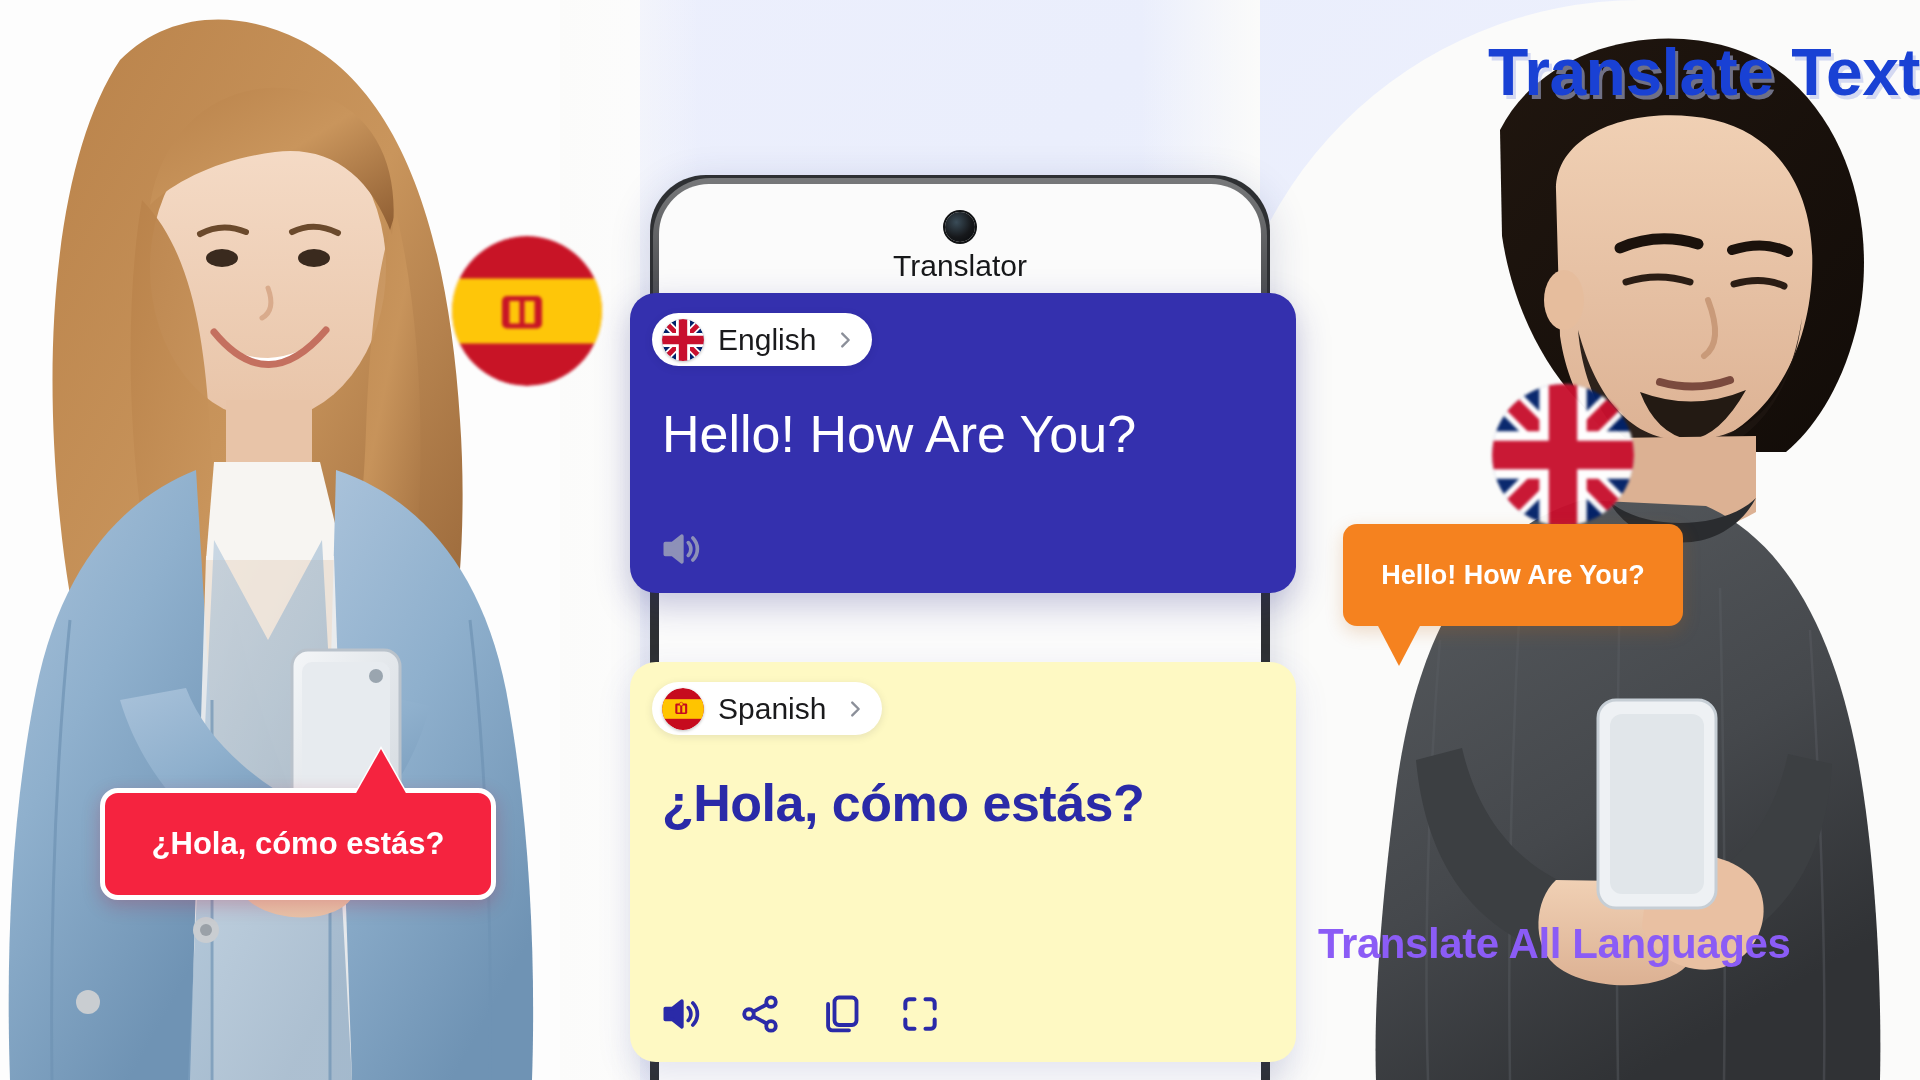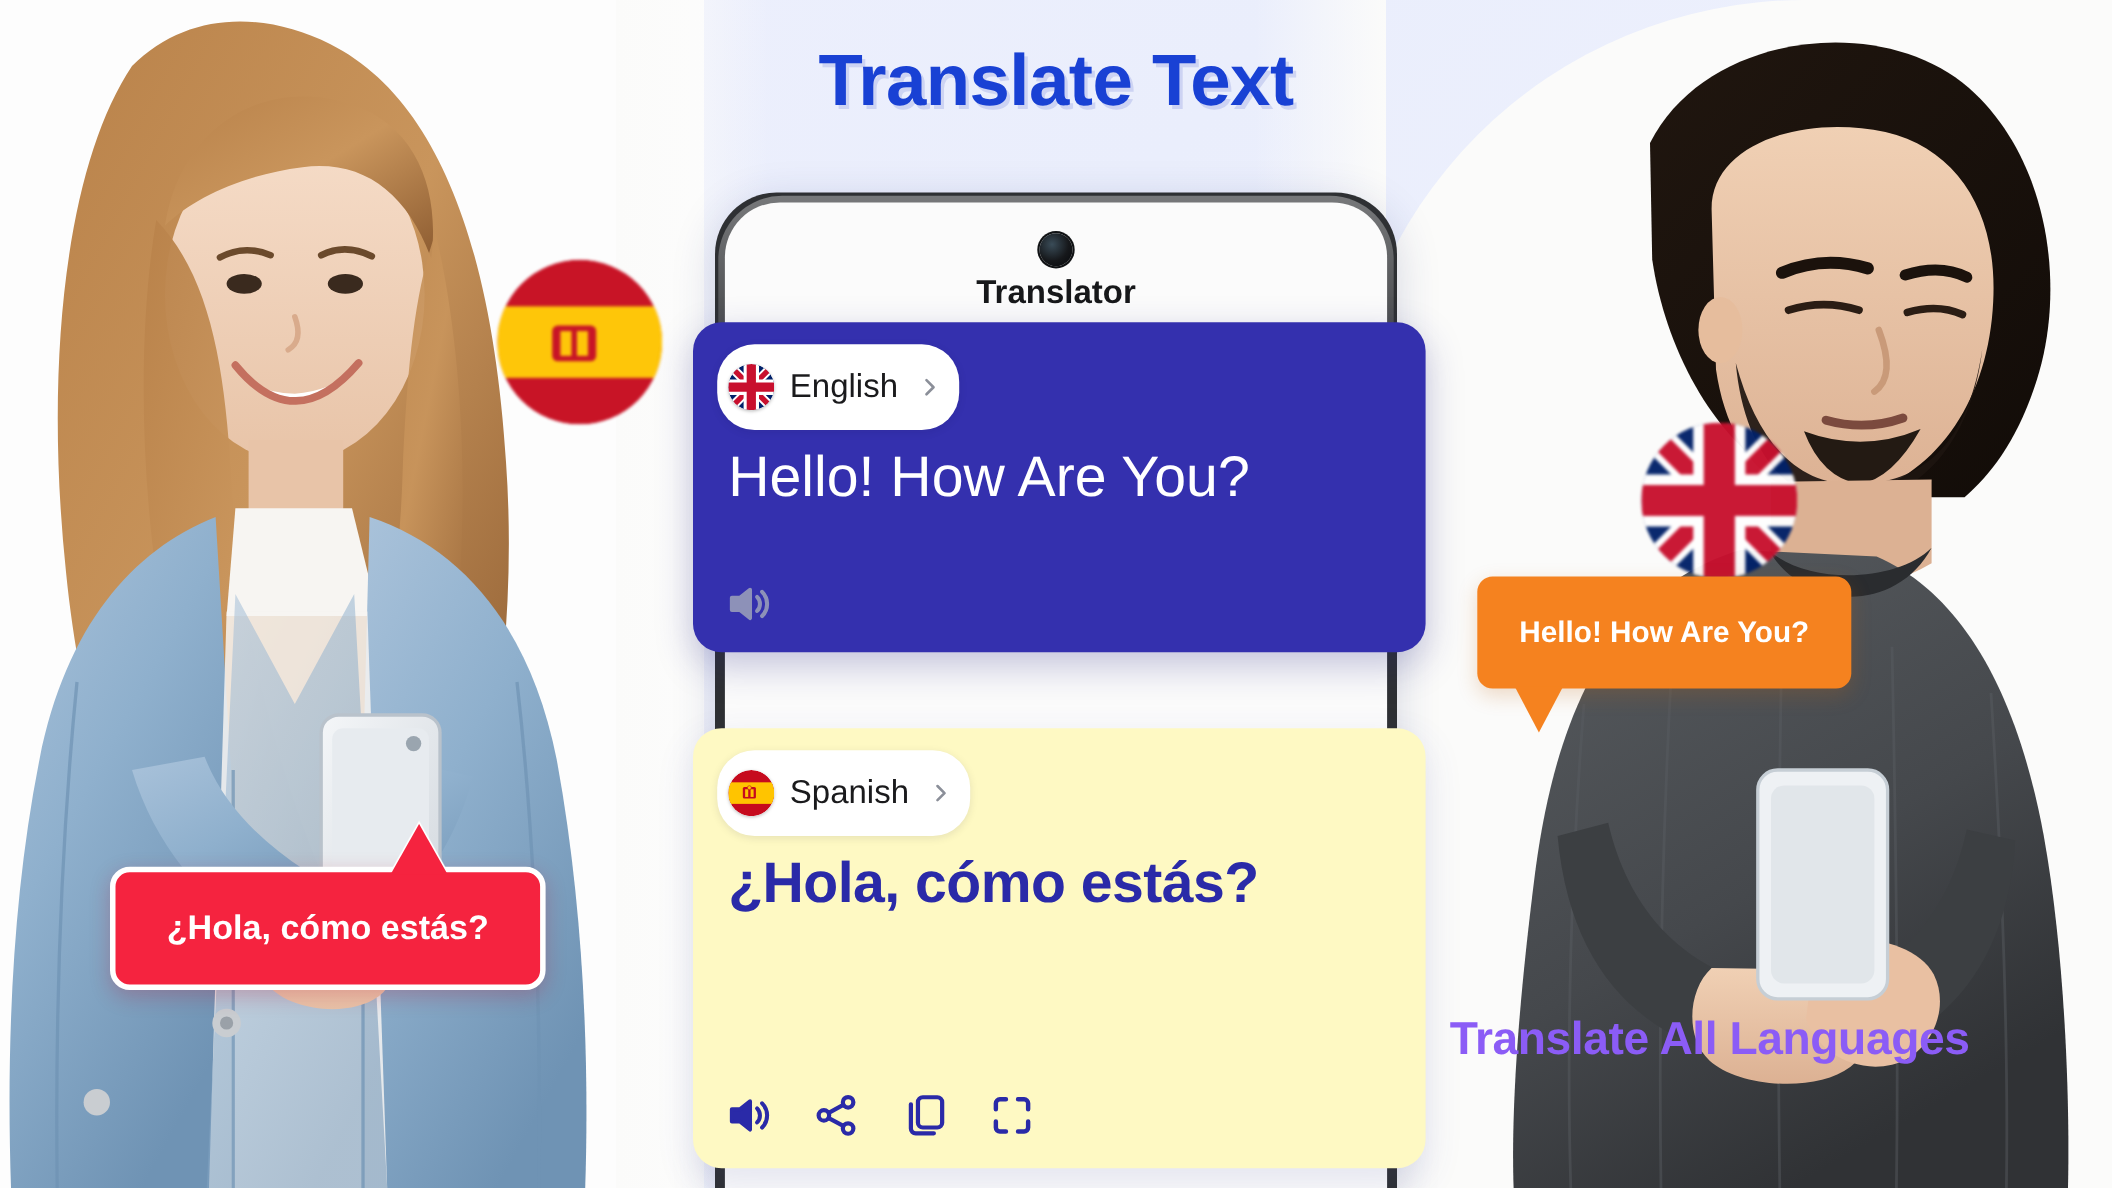--- a/index.html
+++ b/index.html
@@ -29,21 +29,21 @@
     background: linear-gradient(90deg, #fbfbfa 0%, rgba(238,240,253,0) 100%);
   }
   .bg-fade-right {
     position: absolute; right: 660px; top: 0; width: 120px; height: 1080px;
     background: linear-gradient(270deg, #fbfbfa 0%, rgba(238,240,253,0) 100%);
   }
 
   
   .headline {
     position: absolute; top: 34px; left: 0; width: 1920px;
-    text-align: center;
+    text-align: right;
     font-size: 66px; font-weight: 800;
     letter-spacing: -0.5px;
     color: #1941d4;
     text-shadow: 3px 4px 0 rgba(180,190,235,0.55);
   }
 
   
   .phone {
     position: absolute; left: 650px; top: 175px;
     width: 620px; height: 905px;
@@ -66,21 +66,21 @@
     position: relative; overflow: hidden;
   }
   .camera {
     position: absolute; left: 50%; top: 28px; transform: translateX(-50%);
     width: 30px; height: 30px; border-radius: 50%;
     background: radial-gradient(circle at 38% 34%, #3a4c58 0%, #16181b 55%, #05070a 100%);
     box-shadow: 0 0 0 2px #101214;
   }
   .app-title {
     position: absolute; left: 0; top: 65px; width: 100%;
-    text-align: center; font-size: 30px; color: #17181a; font-weight: 700;
+    text-align: center; font-size: 30px; color: #17181a; font-weight: 400;
   }
 
   
   .card {
     position: absolute;
     border-radius: 26px;
   }
   .card-source {
     left: 630px; top: 293px; width: 666px; height: 300px;
     background: #3430ae;
@@ -89,21 +89,21 @@
   }
   .card-target {
     left: 630px; top: 662px; width: 666px; height: 400px;
     background: #fef9c3;
     box-shadow: 0 12px 34px rgba(70,80,160,0.13);
     z-index: 5;
   }
 
   .lang-pill {
     position: absolute; left: 22px; top: 20px;
-    height: 78px;
+    height: 53px;
     background: #ffffff;
     border-radius: 34px;
     display: flex; align-items: center;
     padding: 0 16px 0 10px;
     gap: 14px;
     box-shadow: 0 2px 8px rgba(20,20,60,0.10);
   }
   .flag {
     width: 42px; height: 42px; border-radius: 50%;
     overflow: hidden; flex: 0 0 auto;

